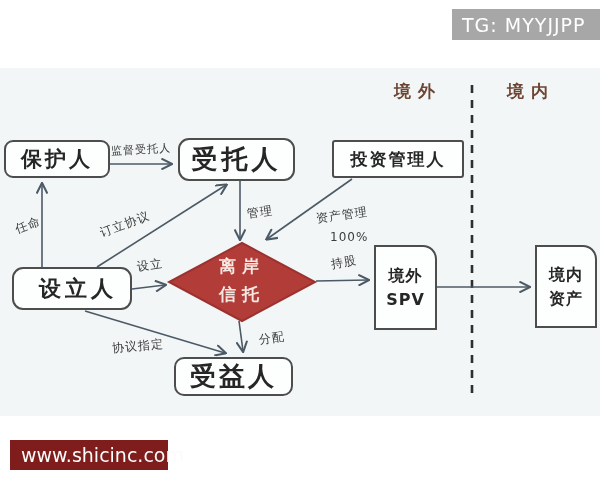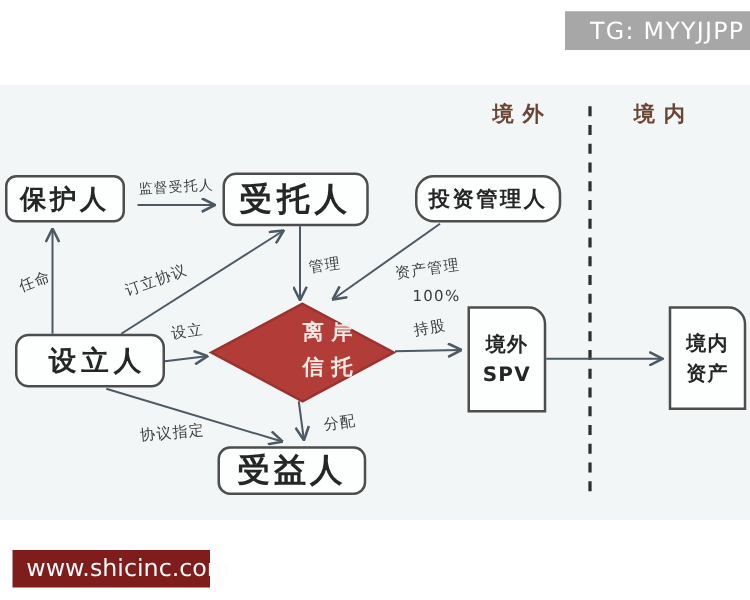--- a/index.html
+++ b/index.html
@@ -2,44 +2,44 @@
 <html><head>
 <meta charset="utf-8">
 <style>
   * { margin:0; padding:0; box-sizing:border-box; }
   html,body { width:600px; height:480px; background:#ffffff; overflow:hidden;
               font-family:"DejaVu Sans","Liberation Sans",sans-serif; }
   .stage { position:relative; width:600px; height:480px; background:#ffffff; }
 
   .tg-badge { position:absolute; left:452px; top:9px; width:148px; height:31px;
               background:#a7a7a7; color:#ffffff; font-size:19px;
-              display:flex; align-items:center; padding-left:20px; letter-spacing:1px; }
+              display:flex; align-items:center; padding-left:10px; letter-spacing:1px; }
 
   .panel { position:absolute; left:0; top:68px; width:600px; height:348px; background:#f2f6f7; }
 
   .region-label { position:absolute; font-size:17px; font-weight:bold; color:#6d4534;
                   letter-spacing:7px; }
   .region-offshore { left:394px; top:80px; }
   .region-onshore  { left:507px; top:80px; }
 
   svg.wires { position:absolute; left:0; top:0; width:600px; height:480px; }
 
   .node { position:absolute; background:#fdfefe; border:2px solid #4d4d4d;
           display:flex; align-items:center; justify-content:center;
           color:#262626; font-weight:bold; }
-  .node-protector { left:4px;   top:140px; width:96px; height:38px; border-radius:9px; font-size:21px; letter-spacing:3px; }
+  .node-protector { left:4px;   top:140px; width:106px; height:38px; border-radius:9px; font-size:21px; letter-spacing:3px; }
   .node-trustee   { left:178px; top:138px; width:117px; height:43px; border-radius:11px; font-size:26px; letter-spacing:4px; }
-  .node-invmgr    { left:332px; top:140px; width:117px; height:38px; border-radius:15px; font-size:17px; letter-spacing:2px; }
+  .node-invmgr    { left:332px; top:140px; width:132px; height:38px; border-radius:3px; font-size:17px; letter-spacing:2px; }
   .node-settlor   { left:12px;  top:267px; width:120px; height:43px; border-radius:11px; font-size:22px; letter-spacing:4px;padding-left:12px; }
   .node-beneficiary { left:174px; top:357px; width:119px; height:39px; border-radius:10px; font-size:26px; letter-spacing:3px; }
   .node-tall { flex-direction:column; line-height:1.5; font-size:16px; border-radius:0 14px 0 0; letter-spacing:1px; }
   .node-spv    { left:374px; top:245px; width:63px; height:85px; }
   .node-assets { left:535px; top:245px; width:62px; height:83px; }
 
-  .diamond-label { position:absolute; left:196px; top:252px; width:92px; text-align:right;
+  .diamond-label { position:absolute; left:196px; top:252px; width:92px; text-align:center;
                    color:#f6e9e4; font-weight:bold; font-size:17px; line-height:1.65;
                    letter-spacing:6px; }
 
   .edge-label { position:absolute; font-size:11px; color:#3c3c3c; white-space:nowrap; letter-spacing:1px; }
   .lbl-supervise { left:111px; top:142px; transform:rotate(-3deg); }
   .lbl-appoint   { left:15px;  top:217px; transform:rotate(-20deg); font-size:12px; }
   .lbl-agreement { left:99px;  top:216px; transform:rotate(-20deg); font-size:12px; }
   .lbl-manage    { left:247px; top:204px; transform:rotate(-8deg); font-size:12px; }
   .lbl-assetmgmt { left:316px; top:207px; transform:rotate(-8deg); font-size:12px; }
   .lbl-establish { left:137px; top:257px; transform:rotate(-8deg); font-size:12px; }

